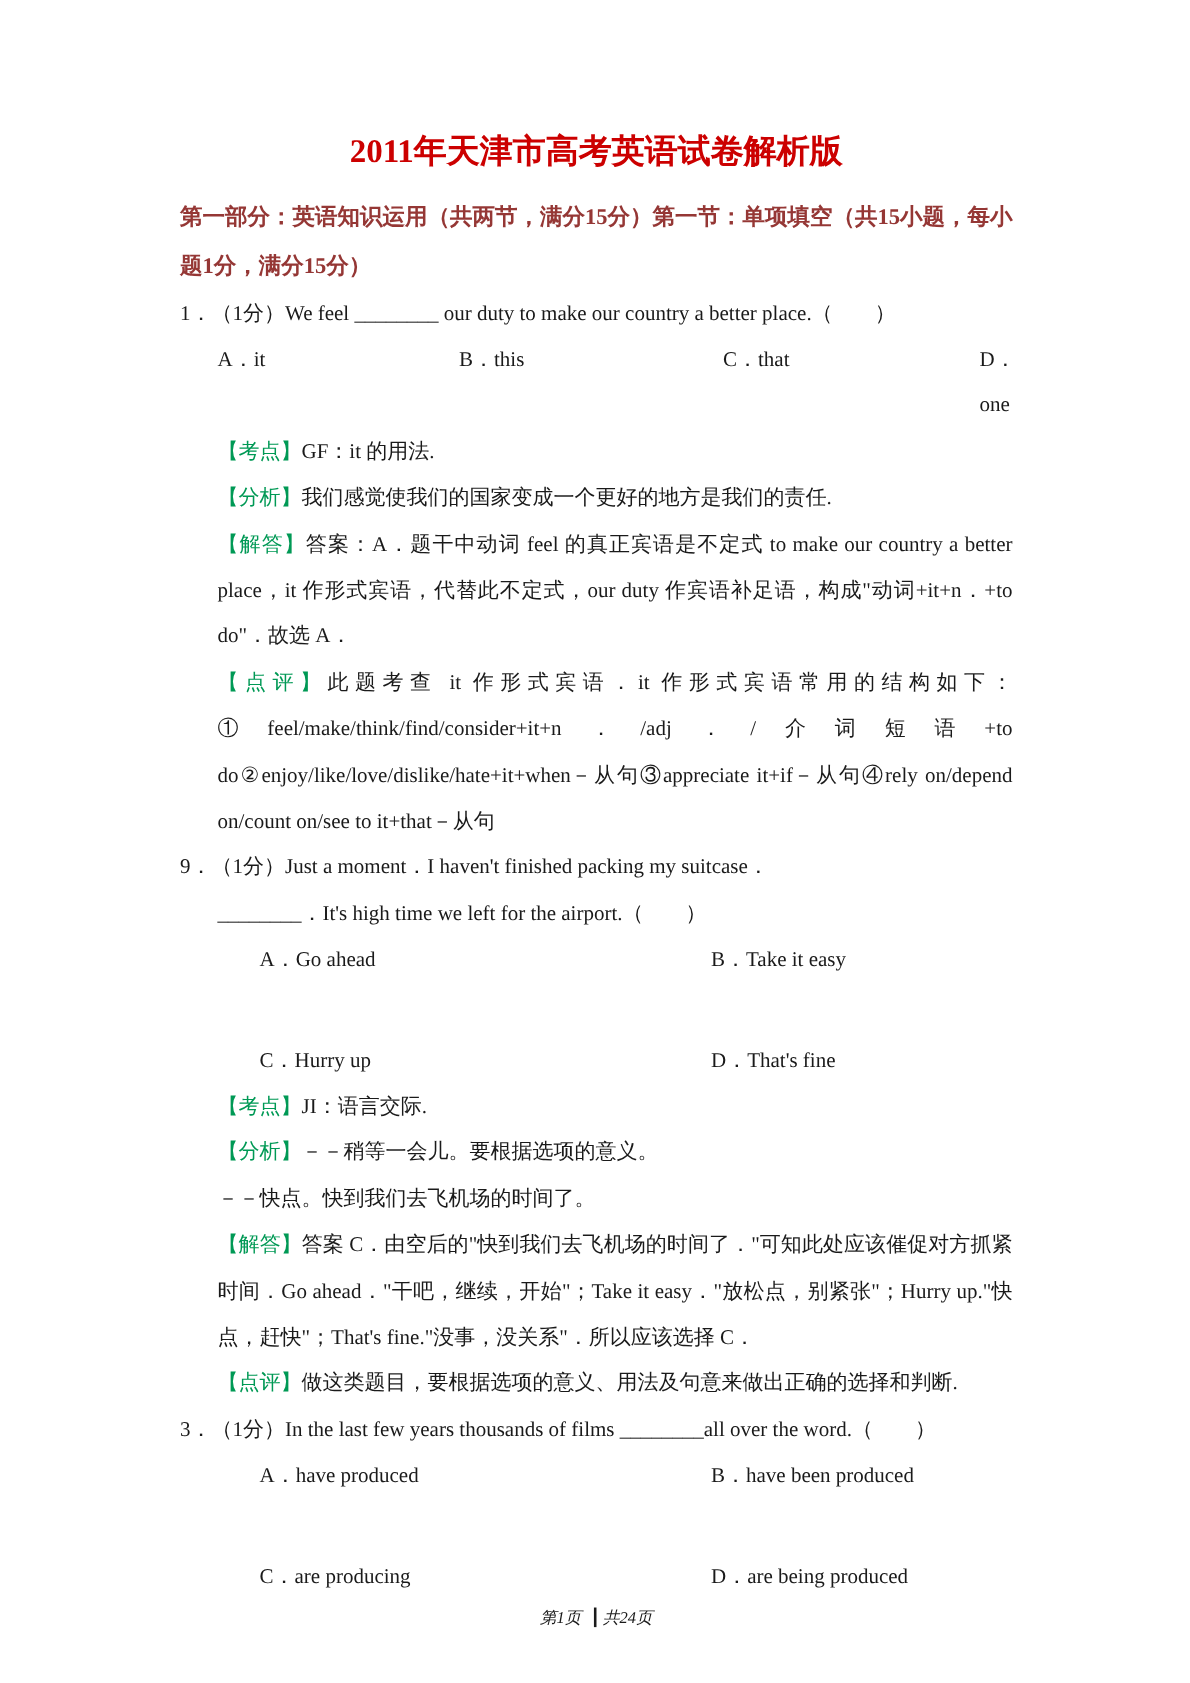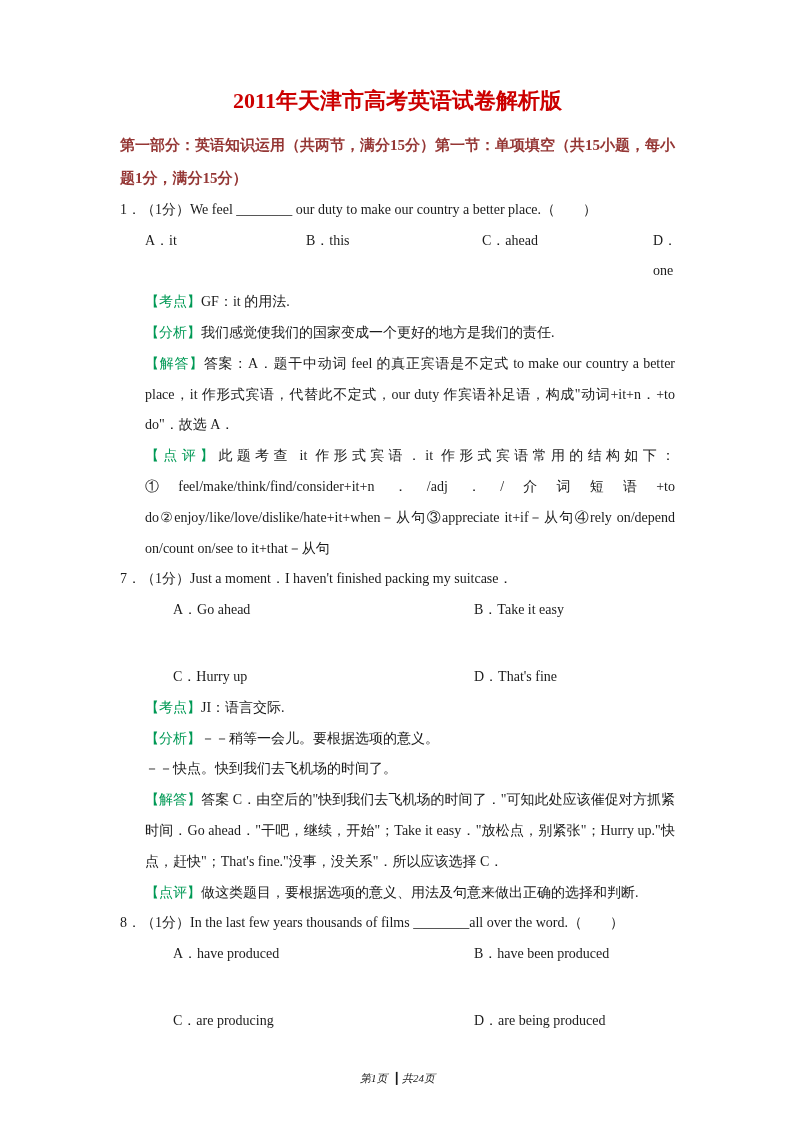--- a/index.html
+++ b/index.html
@@ -77,49 +77,50 @@
 
   <h1 class="title">2011年天津市高考英语试卷解析版</h1>
   <div class="section-heading">第一部分：英语知识运用（共两节，满分15分）第一节：单项填空（共15小题，每小题1分，满分15分）</div>
 
   <div class="question">
     <div class="stem">1．（1分）We feel ________ our duty to make our country a better place.（　　）</div>
     <div class="qbody">
       <div class="options cols4">
         <span>A．it</span>
         <span>B．this</span>
-        <span>C．ahead</span>
+        <span>C．that</span>
         <span>D．one</span>
       </div>
       <p class="para"><span class="lbl">【考点】</span><span>GF：it 的用法.</span></p>
       <p class="para"><span class="lbl">【分析】</span><span>我们感觉使我们的国家变成一个更好的地方是我们的责任.</span></p>
       <p class="para"><span class="lbl">【解答】</span><span>答案：A．题干中动词 feel 的真正宾语是不定式 to make our country a better place，it 作形式宾语，代替此不定式，our duty 作宾语补足语，构成"动词+it+n．+to do"．故选 A．</span></p>
       <p class="para"><span class="lbl">【点评】</span><span>此题考查 it 作形式宾语．it 作形式宾语常用的结构如下：①feel/make/think/find/consider+it+n．/adj．/介词短语+to do②enjoy/like/love/dislike/hate+it+when－从句③appreciate it+if－从句④rely on/depend on/count on/see to it+that－从句</span></p>
     </div>
   </div>
 
   <div class="question">
-    <div class="stem">7．（1分）Just a moment．I haven't finished packing my suitcase．</div>
+    <div class="stem">9．（1分）Just a moment．I haven't finished packing my suitcase．</div>
     <div class="qbody">
+      <div class="stem">________．It's high time we left for the airport.（　　）</div>
       <div class="options cols2">
         <span>A．Go ahead</span>
         <span>B．Take it easy</span>
         <span>C．Hurry up</span>
         <span>D．That's fine</span>
       </div>
       <p class="para"><span class="lbl">【考点】</span><span>JI：语言交际.</span></p>
       <p class="para"><span class="lbl">【分析】</span><span>－－稍等一会儿。要根据选项的意义。</span></p>
       <p class="para"><span class="lbl"></span><span>－－快点。快到我们去飞机场的时间了。</span></p>
       <p class="para"><span class="lbl">【解答】</span><span>答案 C．由空后的"快到我们去飞机场的时间了．"可知此处应该催促对方抓紧时间．Go ahead．"干吧，继续，开始"；Take it easy．"放松点，别紧张"；Hurry up."快点，赶快"；That's fine."没事，没关系"．所以应该选择 C．</span></p>
       <p class="para"><span class="lbl">【点评】</span><span>做这类题目，要根据选项的意义、用法及句意来做出正确的选择和判断.</span></p>
     </div>
   </div>
 
   <div class="question">
-    <div class="stem">8．（1分）In the last few years thousands of films ________all over the word.（　　）</div>
+    <div class="stem">3．（1分）In the last few years thousands of films ________all over the word.（　　）</div>
     <div class="qbody">
       <div class="options cols2">
         <span>A．have produced</span>
         <span>B．have been produced</span>
         <span>C．are producing</span>
         <span>D．are being produced</span>
       </div>
     </div>
   </div>
 

